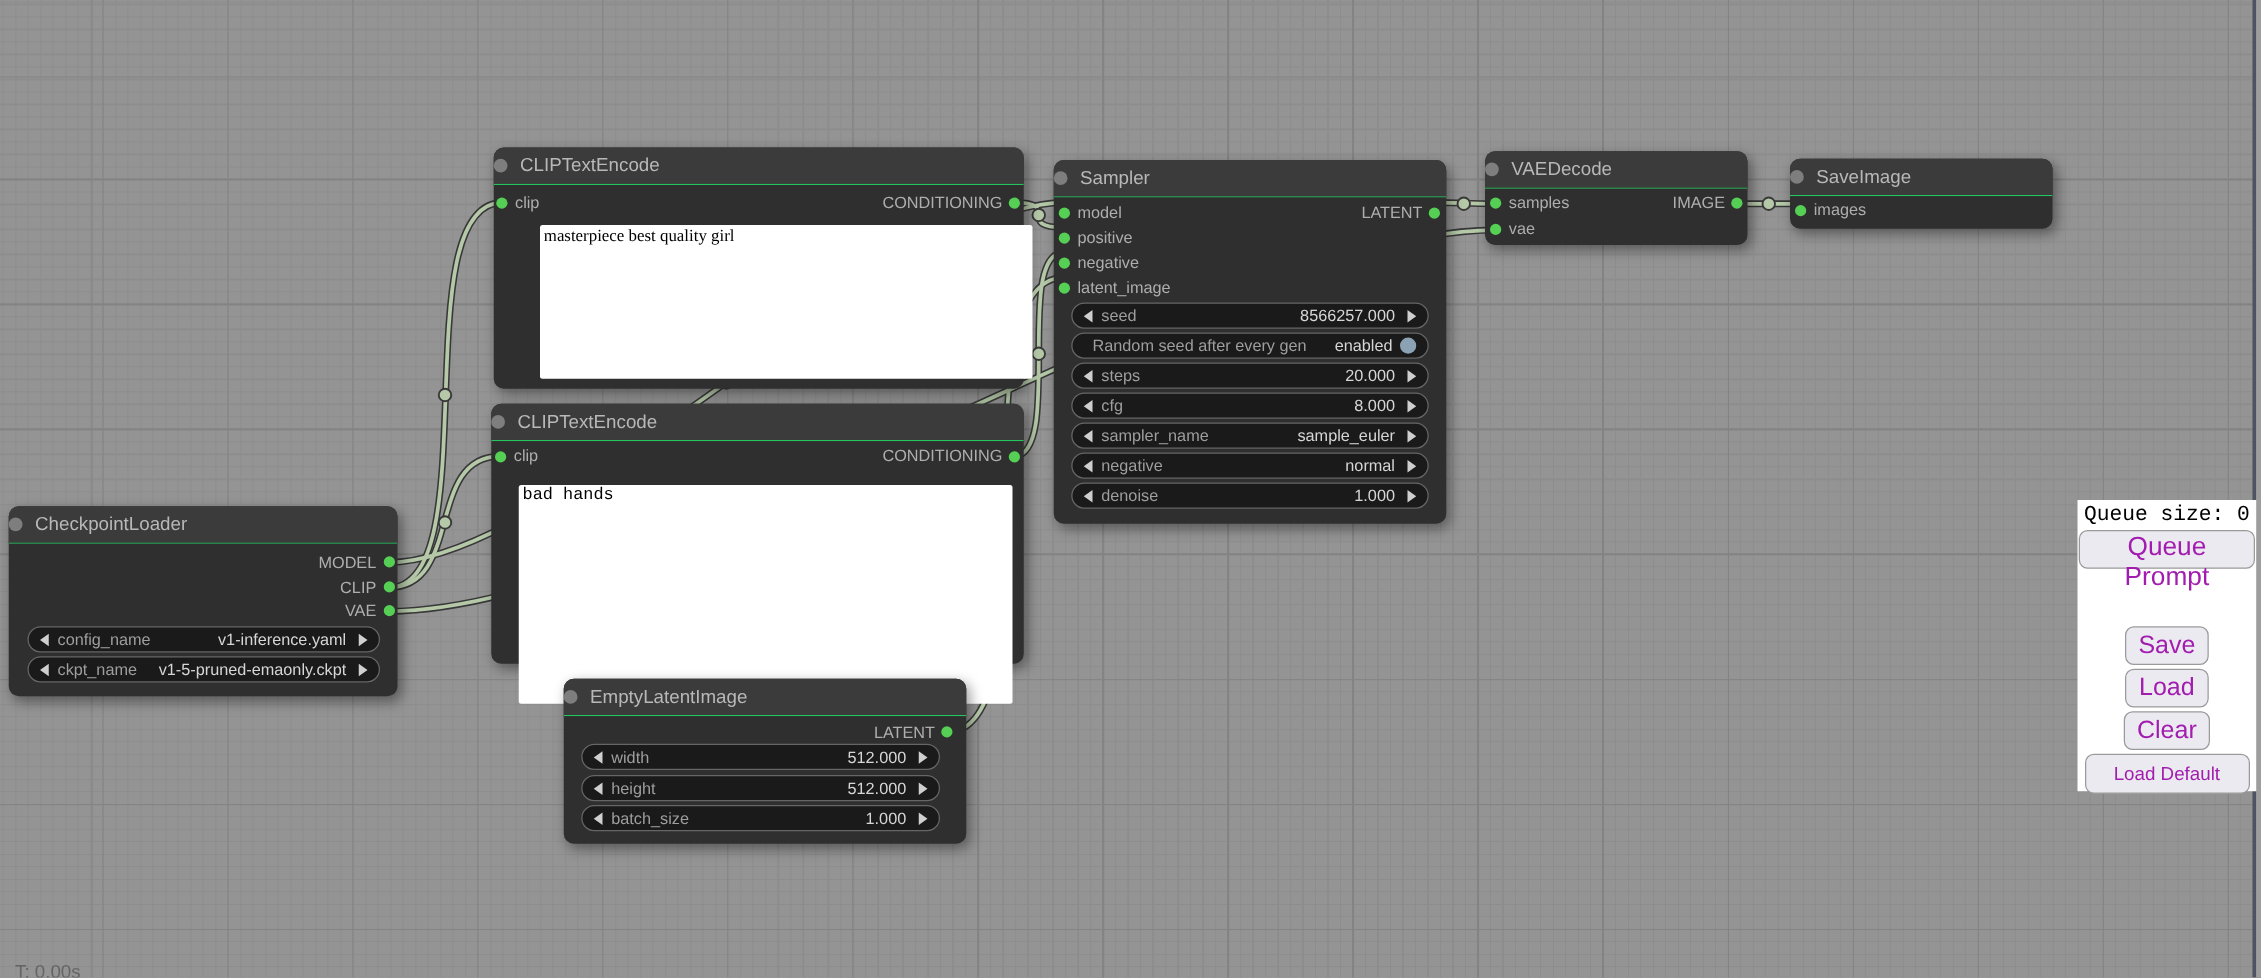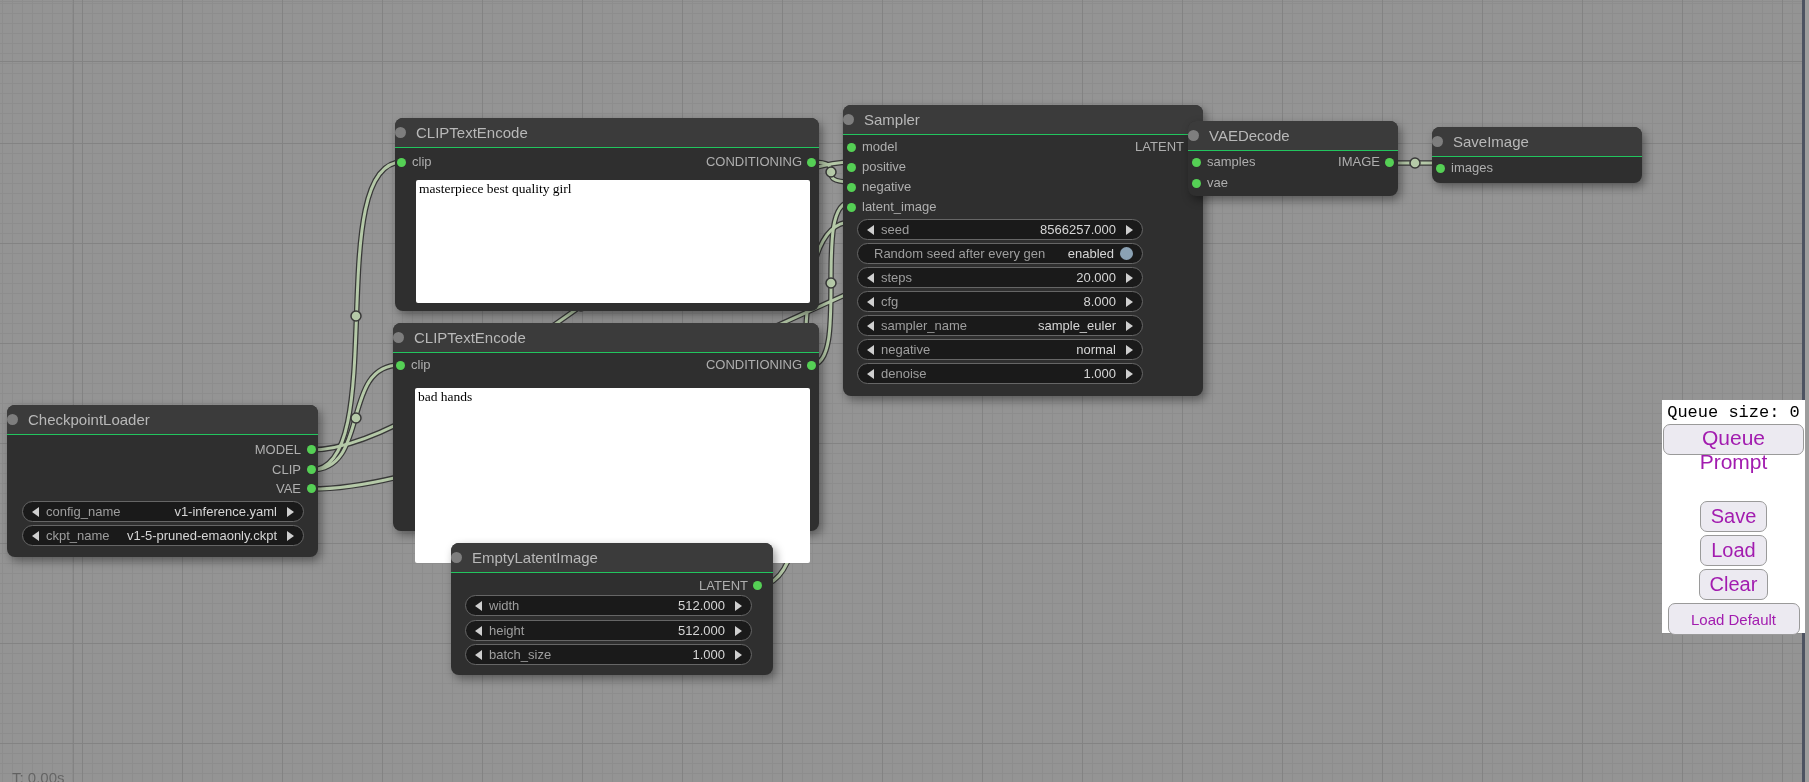--- a/index.html
+++ b/index.html
@@ -138,33 +138,33 @@
 
 <div class="node" style="left:395px;top:118px;width:424px;height:193px;">
   <div class="ntitle">
     <span class="tdot"></span>
     <span class="ttext">CLIPTextEncode</span>
   </div>
   <span class="dot" style="left:2px;top:40px;"></span>
   <div class="srow in-label" style="top:34px;left:17px;">clip</div>
   <div class="srow out-label" style="top:34px;right:17px;">CONDITIONING</div>
   <span class="dot" style="right:3px;top:40px;"></span>
-  <textarea class="ta" style="left: 21px; top: 62px; width: 394px; height: 123px;">masterpiece best quality girl</textarea>
+  <textarea class="ta" style="left: 37px; top: 62px; width: 394px; height: 123px;">masterpiece best quality girl</textarea>
 </div>
 
 <div class="node" style="left:393px;top:323px;width:426px;height:208px;">
   <div class="ntitle">
     <span class="tdot"></span>
     <span class="ttext">CLIPTextEncode</span>
   </div>
   <span class="dot" style="left:3px;top:38px;"></span>
   <div class="srow in-label" style="top:32px;left:18px;">clip</div>
   <div class="srow out-label" style="top:32px;right:17px;">CONDITIONING</div>
   <span class="dot" style="right:3px;top:38px;"></span>
-  <textarea class="ta" style="left: 22px; top: 65px; width: 395px; height: 175px;">bad hands</textarea>
+  <textarea class="ta" style="left: 22px; top: 65px; width: 395px; height: 175px; font-family: Liberation Mono, monospace;">bad hands</textarea>
 </div>
 
 <div class="node" style="left:451px;top:543px;width:322px;height:132px;">
   <div class="ntitle">
     <span class="tdot"></span>
     <span class="ttext">EmptyLatentImage</span>
   </div>
   <div class="srow out-label" style="top:33px;right:25px;">LATENT</div>
   <span class="dot" style="right:11px;top:38px;"></span>
   <div class="widget" style="left:14px;top:52px;width:287px;">
@@ -180,21 +180,21 @@
     <span class="warr right"></span>
   </div>
   <div class="widget" style="left:14px;top:101px;width:287px;">
     <span class="warr left"></span>
     <span>batch_size</span>
     <span class="wvalue">1.000</span>
     <span class="warr right"></span>
   </div>
 </div>
 
-<div class="node" style="left:843px;top:105px;width:360px;height:291px;">
+<div class="node" style="left:843px;top:128px;width:314px;height:291px;">
   <div class="ntitle">
     <span class="tdot"></span>
     <span class="ttext">Sampler</span>
   </div>
   <span class="dot" style="left:4px;top:38px;"></span>
   <div class="srow in-label" style="top:32px;left:19px;">model</div>
   <span class="dot" style="left:4px;top:58px;"></span>
   <div class="srow in-label" style="top:52px;left:19px;">positive</div>
   <span class="dot" style="left:4px;top:78px;"></span>
   <div class="srow in-label" style="top:72px;left:19px;">negative</div>

